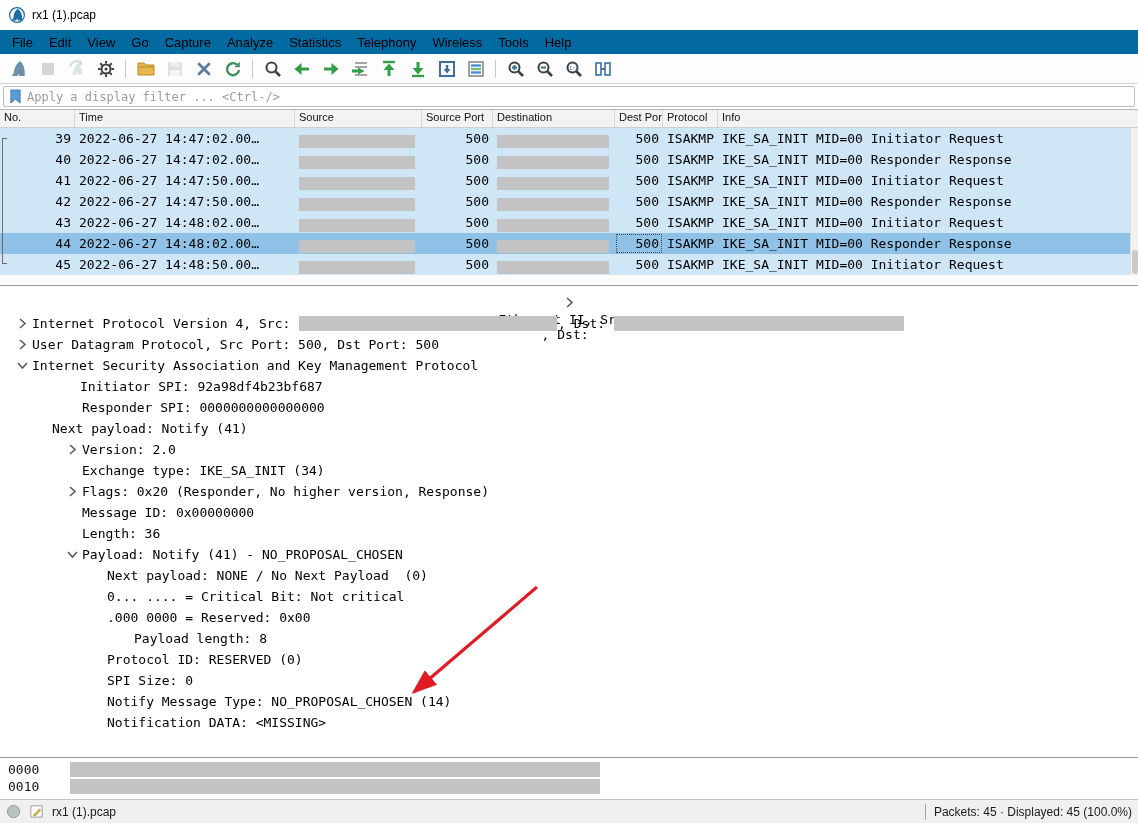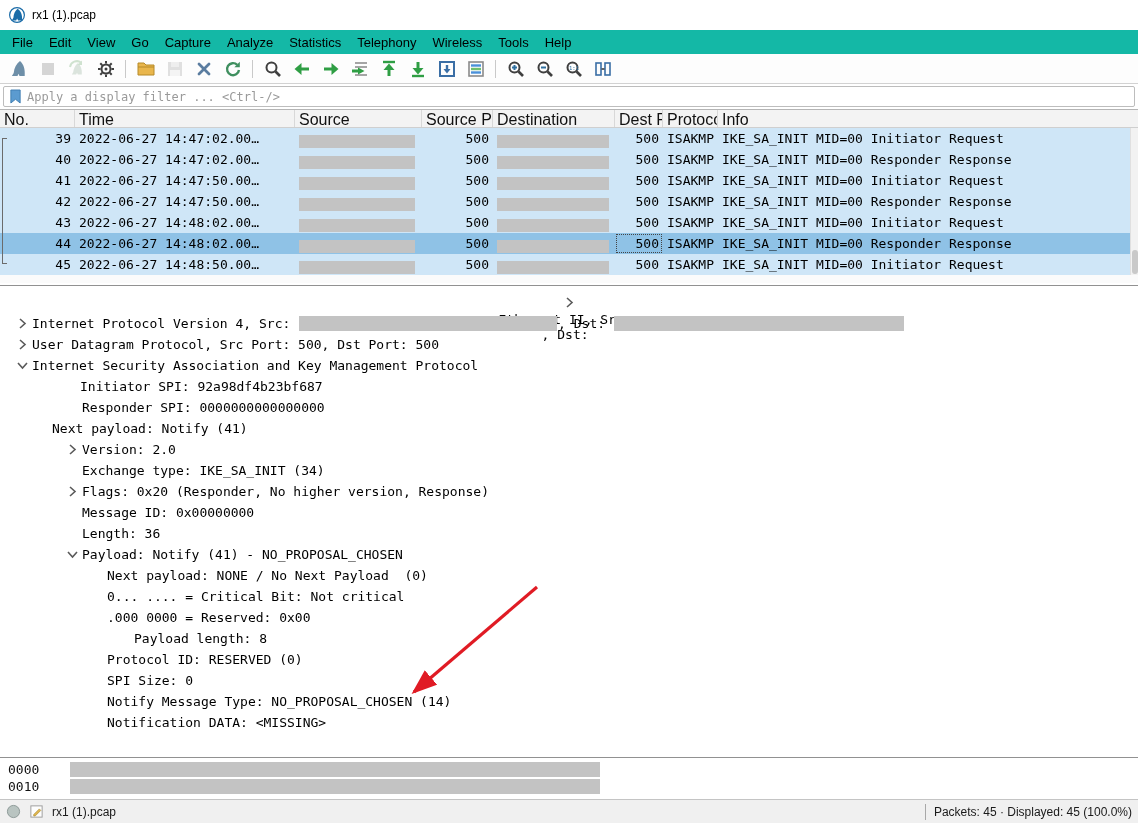--- a/index.html
+++ b/index.html
@@ -4,39 +4,39 @@
 <style>
   * { margin:0; padding:0; box-sizing:border-box; }
   html,body { width:1138px; height:823px; overflow:hidden; }
   body { font-family:"Liberation Sans", sans-serif; font-size:13px; color:#000; background:#fff; position:relative; }
 
   
   .titlebar { height:30px; display:flex; align-items:center; gap:7px; padding-left:9px; background:#fff; }
   .titlebar .title { font-size:12px; }
 
   
-  .menubar { height:24px; display:flex; align-items:center; padding-left:4px; background:#14b8a6; }
+  .menubar { height:24px; display:flex; align-items:center; padding-left:4px; background:#0369a1; }
   .menu-item { padding:3px 8px; cursor:default; }
 
   
   .toolbar { height:30px; display:flex; align-items:center; gap:2px; padding:0 5px; background:#fdfdfd; border-bottom:1px solid #d2d2d2; }
   .tool-btn { width:27px; height:25px; display:flex; align-items:center; justify-content:center; border-radius:2px; }
   .tool-btn.disabled { opacity:.4; }
   .tool-btn span { display:flex; }
   .tool-sep { width:1px; height:18px; background:#c9c9c9; margin:0 4px; }
 
   
   .filterbar { height:26px; background:#fff; border-bottom:1px solid #b5b5b5; display:flex; align-items:center; padding:2px 3px; }
   .filter-field { flex:1; height:21px; border:1px solid #bdbdbd; border-radius:2px; background:#fff; display:flex; align-items:center; gap:5px; padding-left:5px; }
   .filter-field input { flex:1; border:none; outline:none; font-family:"DejaVu Sans Mono", monospace; font-size:12px; color:#222; background:transparent; height:17px; }
   .filter-field input::placeholder { color:#9a9a9a; }
 
   
   .packet-list { height:173px; background:#fff; position:relative; }
-  .plist-header { display:flex; height:18px; background:#f3f3f3; border-bottom:1px solid #cfcfcf; font-size:16px; color:#111; padding-right:8px; }
+  .plist-header { display:flex; height:18px; background:#f3f3f3; border-bottom:1px solid #cfcfcf; font-size:11px; color:#111; padding-right:8px; }
   .hcell { padding:1px 4px; border-right:1px solid #d8d8d8; white-space:nowrap; overflow:hidden; }
   .plist-rows { position:relative; height:147px; font-family:"DejaVu Sans Mono", monospace; font-size:13px; }
   .prow { display:flex; height:21px; background:#cfe6f7; align-items:center; padding-right:8px; }
   .prow.selected { background:#8fc2e6; }
   .pcell { padding:0 4px; white-space:nowrap; overflow:hidden; line-height:21px; height:21px; }
   .pcell.right { text-align:right; }
   .pcell .redact { margin-top:4px; }
   .focus-cell { outline:1px dotted #444; outline-offset:-2px; }
   .redact { background:#c3c3c3; display:inline-block; height:13px; vertical-align:middle; }
   .conv-bracket { position:absolute; left:2px; top:10px; width:5px; height:126px; border-left:1px solid #6b6b6b; border-top:1px solid #6b6b6b; border-bottom:1px solid #6b6b6b; }

